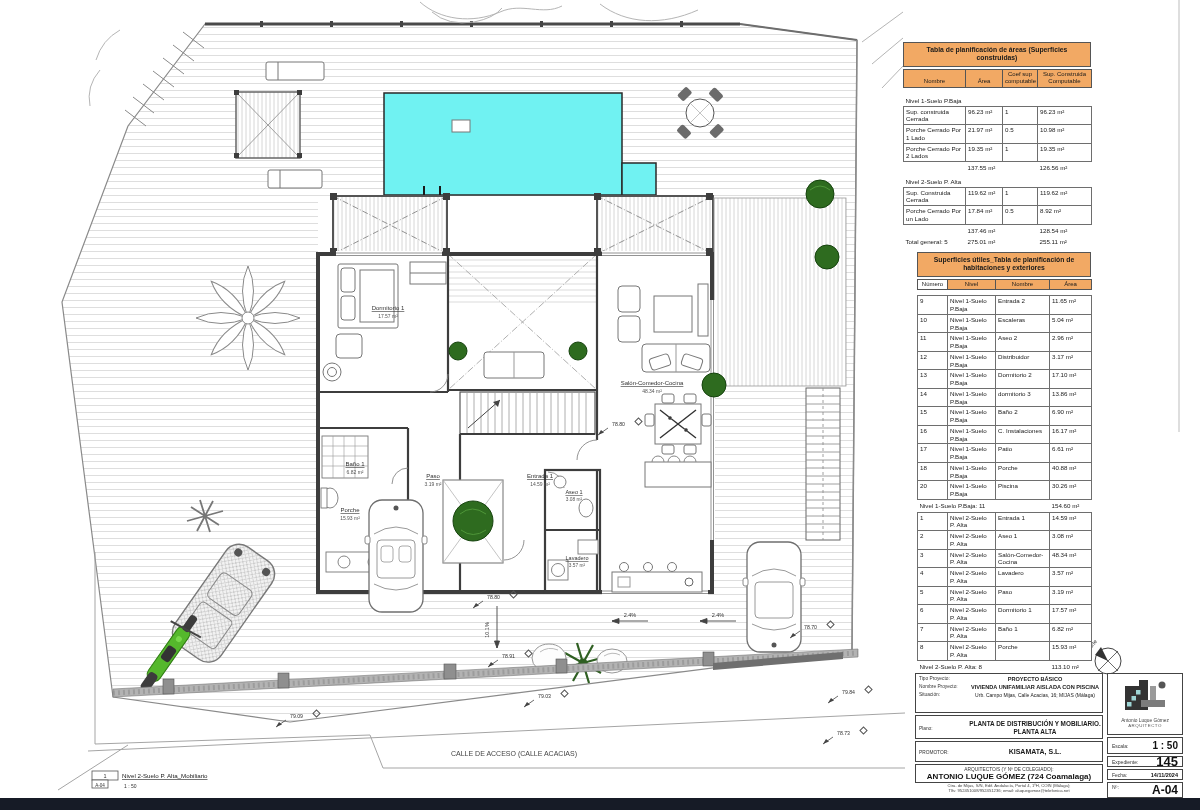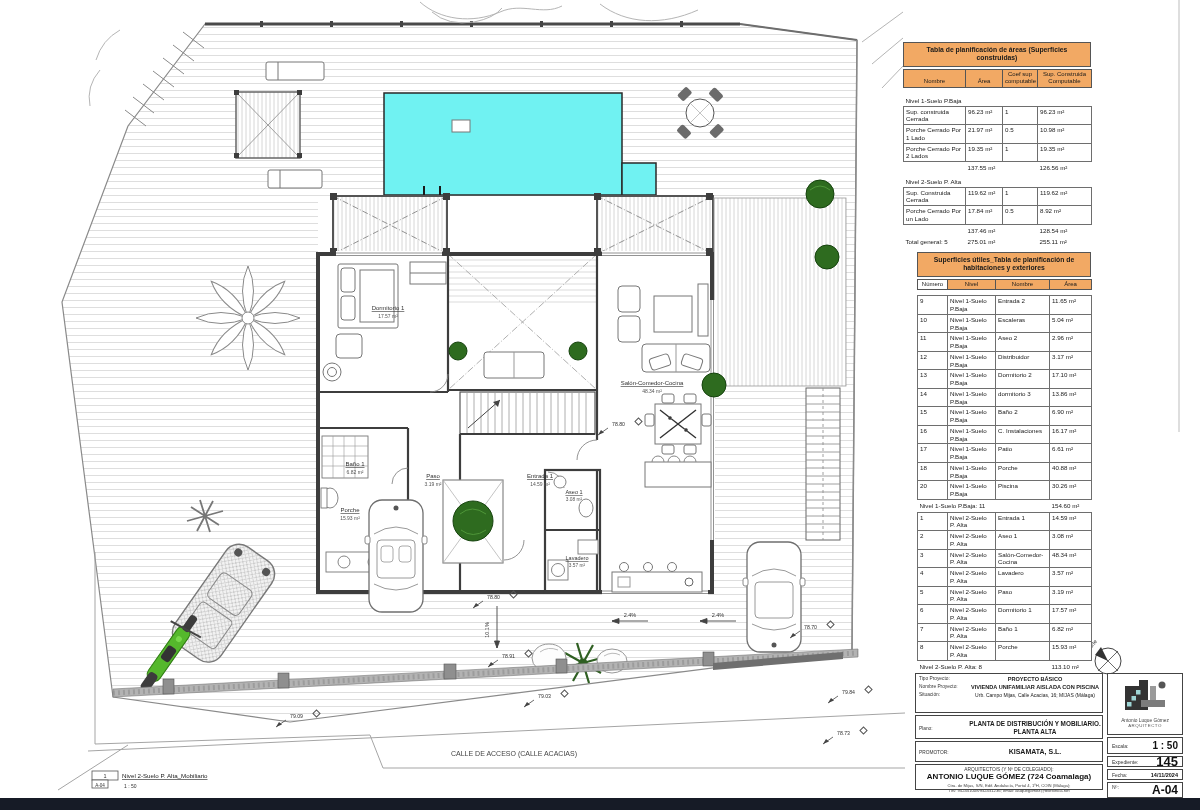--- a/index.html
+++ b/index.html
@@ -837,21 +837,21 @@
       <span class="tb-lab">Plano:</span>
       <span class="tb-val" style="font-size:6.4px">PLANTA DE DISTRIBUCIÓN Y MOBILIARIO. PLANTA ALTA</span>
       </div>
   </div>
   <div class="tb-box" style="left:915px;top:741px;width:188px;height:21px">
     <div class="tb-line" style="height:100%;align-items:center">
       <span class="tb-lab">PROMOTOR:</span>
       <span class="tb-val" style="font-size:7px">KISAMATA, S.L.</span>
       </div>
   </div>
-  <div class="tb-box" style="left:915px;top:764px;width:188px;height:26px;text-align:center">
+  <div class="tb-box" style="left:915px;top:764px;width:188px;height:19px;text-align:center">
     <div style="font-size:4.8px;color:#333;padding-top:2px">ARQUITECTO/S (Y Nº DE COLEGIADO):</div>
     <div style="font-size:8px;font-weight:bold;color:#111">ANTONIO LUQUE GÓMEZ (724 Coamalaga)</div>
     <div class="addr" style="margin-top:2px">Ctra. de Mijas, S/N, Edif. Andalucía, Portal 4, 1ºH, COÍN (Málaga);</div>
     <div class="addr">Tlfs: 952451008/952451236; email: aluquegomez@telefonica.net</div>
   </div>
 
   <div class="tb-box" style="left:1107px;top:673px;width:76px;height:62px;text-align:center">
     <svg width="44" height="36" viewBox="0 0 44 36" style="margin-top:4px">
       <polygon points="2,32 2,8 16,8 16,2 25,2 25,32" fill="#333"></polygon>
       <rect x="4" y="24" width="4.5" height="4.5" fill="#9fd6d6"></rect>

